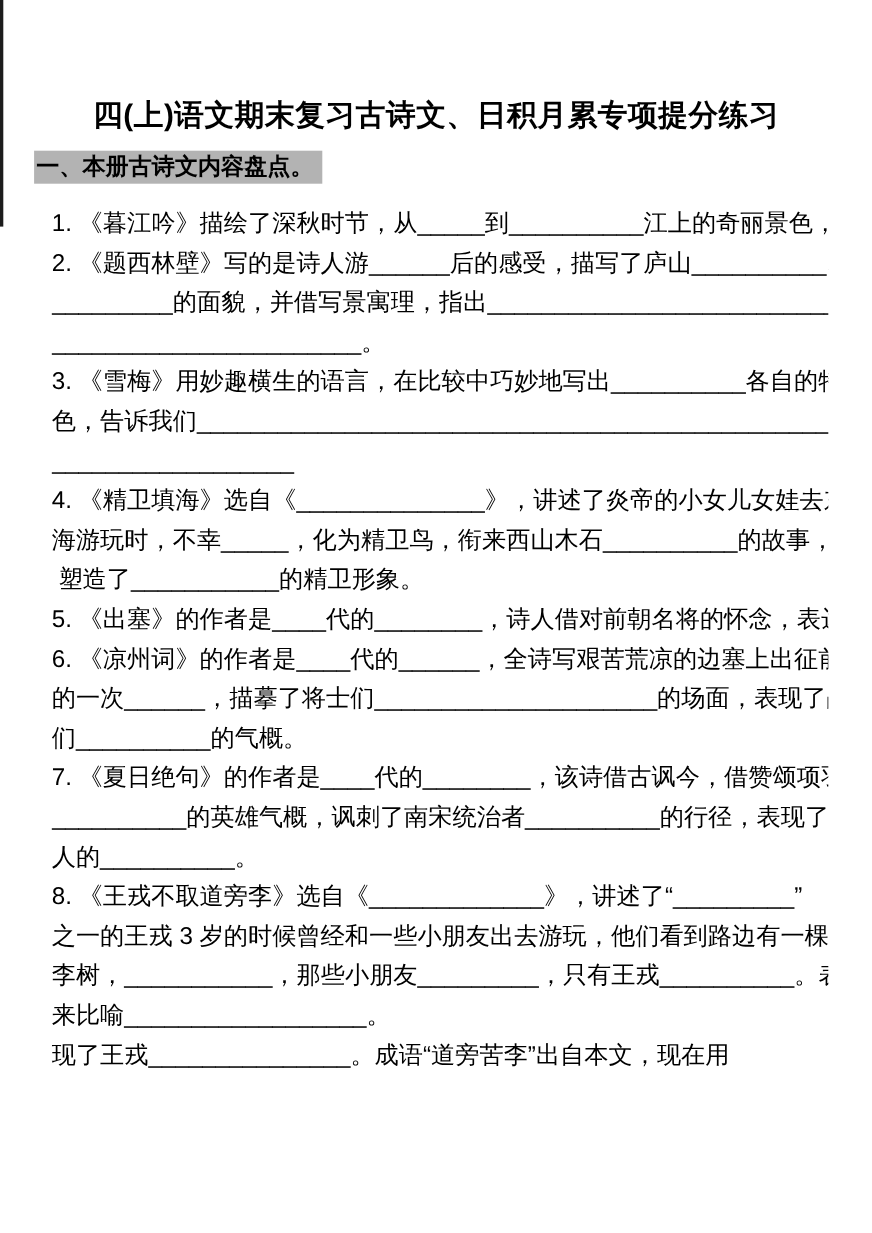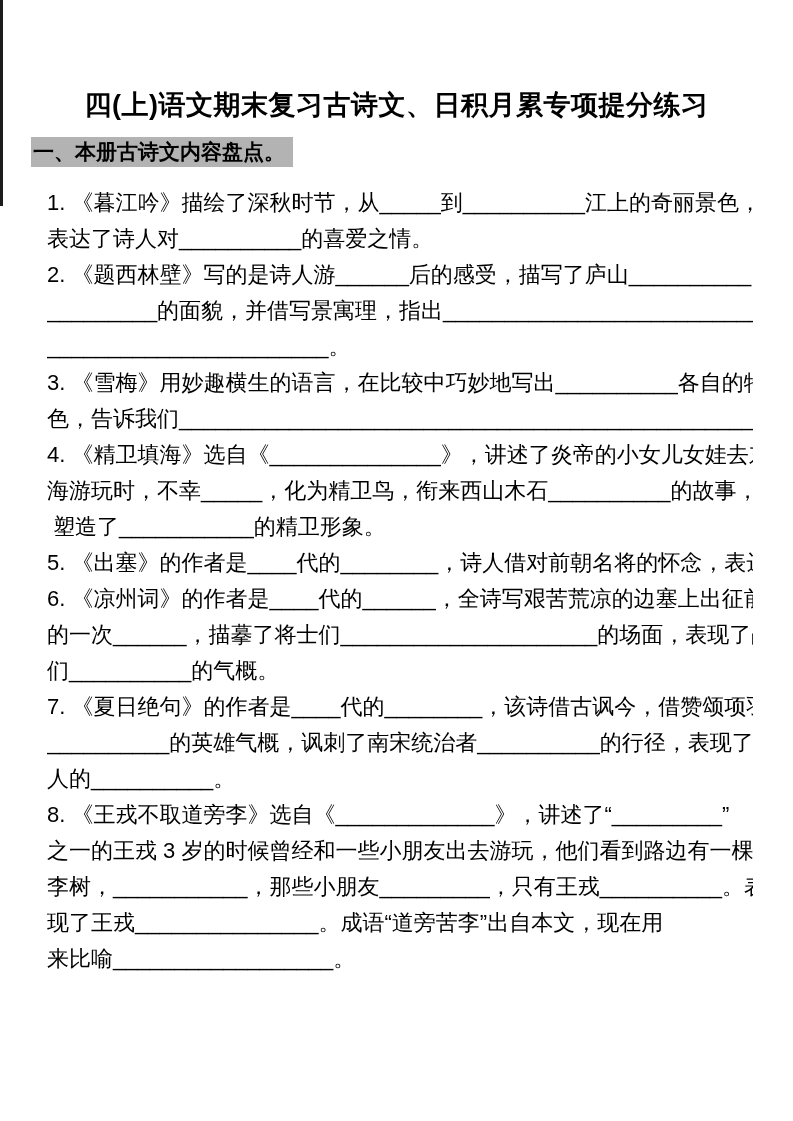--- a/index.html
+++ b/index.html
@@ -62,32 +62,32 @@
   <h1 class="title">四(上)语文期末复习古诗文、日积月累专项提分练习</h1>
 
   <div class="heading-row">
     <span class="section-heading" style="background: rgb(179, 179, 179);">一、本册古诗文内容盘点。</span>
   </div>
 
   <div class="content">
 
     <div class="item">
       <div class="line">1. 《暮江吟》描绘了深秋时节，从_____到__________江上的奇丽景色，</div>
-      <div class="line">表达了诗人对__________的喜爱之情。</div>
     </div>
 
     <div class="item">
       <div class="line">2. 《题西林壁》写的是诗人游______后的感受，描写了庐山__________、</div>
       <div class="line">_________的面貌，并借写景寓理，指出_____________________________</div>
       <div class="line">_______________________。</div>
     </div>
 
     <div class="item">
       <div class="line">3. 《雪梅》用妙趣横生的语言，在比较中巧妙地写出__________各自的特</div>
       <div class="line">色，告诉我们___________________________________________________</div>
+      <div class="line">__________________</div>
     </div>
 
     <div class="item">
       <div class="line">4. 《精卫填海》选自《______________》，讲述了炎帝的小女儿女娃去东</div>
       <div class="line">海游玩时，不幸_____，化为精卫鸟，衔来西山木石__________的故事，</div>
       <div class="line"> 塑造了___________的精卫形象。</div>
     </div>
 
     <div class="item">
       <div class="line">5. 《出塞》的作者是____代的________，诗人借对前朝名将的怀念，表达</div>
@@ -102,18 +102,18 @@
     <div class="item">
       <div class="line">7. 《夏日绝句》的作者是____代的________，该诗借古讽今，借赞颂项羽</div>
       <div class="line">__________的英雄气概，讽刺了南宋统治者__________的行径，表现了诗</div>
       <div class="line">人的__________。</div>
     </div>
 
     <div class="item">
       <div class="line">8. 《王戎不取道旁李》选自《_____________》，讲述了“_________”</div>
       <div class="line">之一的王戎 3 岁的时候曾经和一些小朋友出去游玩，他们看到路边有一棵</div>
       <div class="line">李树，___________，那些小朋友_________，只有王戎__________。表</div>
+      <div class="line">来比喻__________________。</div>
       <div class="line">现了王戎_______________。成语“道旁苦李”出自本文，现在用</div>
-      <div class="line">来比喻__________________。</div>
     </div>
 
   </div>
 </div>
 
 </body></html>

